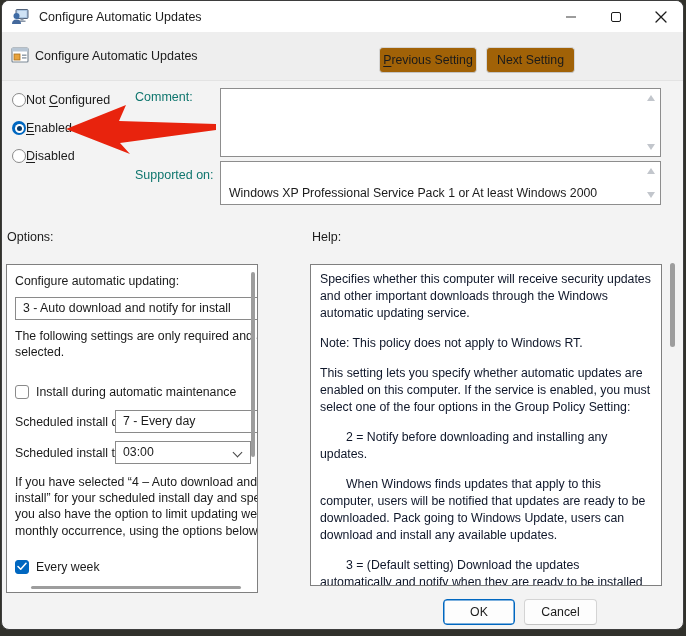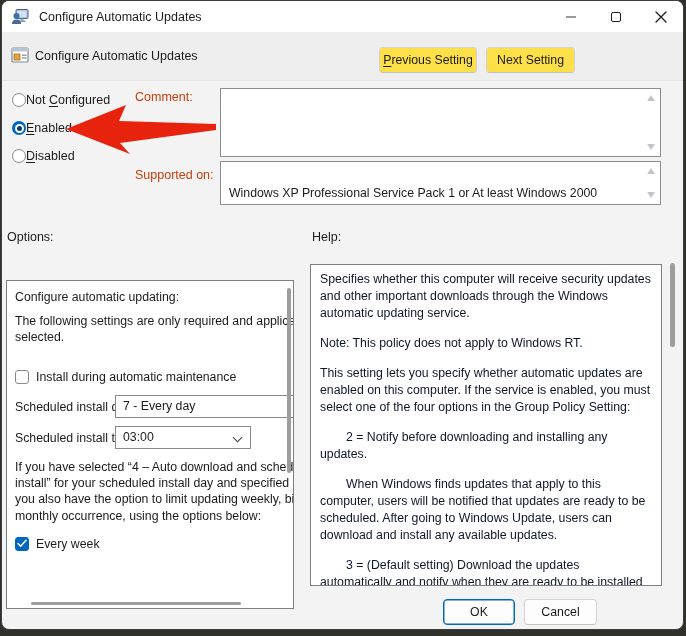--- a/index.html
+++ b/index.html
@@ -17,52 +17,52 @@
   .win-controls { margin-left:auto; display:flex; height:100%; }
   .win-btn { width:45px; height:100%; display:flex; align-items:center; justify-content:center; }
   .min-glyph { width:10px; height:2px; background:#9c9c9c; }
   .max-glyph { width:10px; height:10px; border:1.4px solid #1b1b1b; border-radius:2px; }
 
   
   .headerband { position:absolute; left:0; top:31px; width:100%; height:49px; background:#eeeeee;
                 border-bottom:1px solid #e3e3e3; }
   .header-icon { position:absolute; left:8px; top:13px; width:20px; height:20px; }
   .header-title { position:absolute; left:33px; top:17px; font-size:12.5px; color:#1b1b1b; }
-  .hbtn { position:absolute; top:15px; height:26px; background:#fde047; border:1px solid #d4d4d4;
+  .hbtn { position:absolute; top:15px; height:26px; background:#a16207; border:1px solid #d4d4d4;
           border-bottom-color:#c3c3c3; border-radius:4px; font-size:12.3px; color:#1b1b1b;
           display:flex; align-items:center; justify-content:center; }
   .hbtn-prev { left:377px; width:98px; }
   .hbtn-next { left:484px; width:89px; }
   .ul { text-decoration:underline; text-underline-offset:2px; }
 
   
   .radio-row { position:absolute; left:10px; display:flex; align-items:center; gap:0; height:16px; }
   .radio { width:14px; height:14px; border-radius:50%; background:#ffffff; border:1px solid #8a8a8a; flex:0 0 auto; position:relative; }
   .radio.sel { border:none; background:#0067c0; }
   .radio.sel::before { content:""; position:absolute; left:2.5px; top:2.5px; width:9px; height:9px; border-radius:50%; background:#ffffff; }
   .radio.sel::after { content:""; position:absolute; left:4.5px; top:4.5px; width:5px; height:5px; border-radius:50%; background:#0b3a67; }
   .radio-label { font-size:12.5px; color:#1b1b1b; }
 
   
   .arrow-svg { position:absolute; left:58px; top:98px; }
 
   
-  .field-label { position:absolute; font-size:12.5px; color:#c2410c; }
+  .field-label { position:absolute; font-size:12.5px; color:#0f766e; }
   .textbox { position:absolute; background:#ffffff; border:1px solid #8d8d8d; font-size:12.3px; color:#1b1b1b; }
   .comment-box { left:218px; top:87px; width:441px; height:69px; }
   .supported-box { left:218px; top:160px; width:441px; height:44px; padding:4px 22px 4px 8px;
                    line-height:1.5; white-space:pre-line; overflow:hidden; }
   .scroll-arrow { position:absolute; right:5px; width:0; height:0; border-left:4px solid transparent; border-right:4px solid transparent; }
   .scroll-up   { top:6px;  border-bottom:6px solid #c2c6cc; }
   .scroll-down { bottom:6px; border-top:6px solid #c2c6cc; }
 
   
   .panel-label { position:absolute; font-size:12.5px; color:#1b1b1b; }
   .panel { position:absolute; background:#ffffff; border:1px solid #7f7f7f; overflow:hidden; }
-  .options-panel { left:4px; top:279px; width:288px; height:329px; }
+  .options-panel { left:4px; top:263px; width:252px; height:329px; }
   .help-panel { left:308px; top:263px; width:352px; height:322px; }
 
   .options-inner { position:absolute; left:8px; top:8px; width:348px; font-size:12.3px; color:#1b1b1b; line-height:1.32; }
   .opt-text { width:348px; }
   .combo { background:#ffffff; border:1px solid #8a8a8a; height:23px; line-height:21px; padding-left:7px;
            font-size:12.3px; color:#1b1b1b; position:relative; }
   .combo-main { margin-top:8px; width:348px; }
   .row-check { margin-top:23px; display:flex; align-items:center; gap:7px; }
   .checkbox { width:14px; height:14px; border:1px solid #8a8a8a; border-radius:3px; background:#ffffff; flex:0 0 auto;
               display:flex; align-items:center; justify-content:center; }
@@ -168,57 +168,58 @@
     <span class="scroll-arrow scroll-up"></span>
     <span class="scroll-arrow scroll-down"></span>
   </div>
 
   <span class="panel-label" style="left:5px; top:229px">Options:</span>
   <span class="panel-label" style="left:310px; top:229px">Help:</span>
 
   <div class="panel options-panel">
     <div class="options-inner">
       <div class="opt-text">Configure automatic updating:</div>
+      <div class="combo combo-main">3 - Auto download and notify for install</div>
       <div class="opt-text" style="margin-top:8px">The following settings are only required and applicable if 4 is selected.</div>
       <div class="row-check">
         <span class="checkbox"></span>
         <span>Install during automatic maintenance</span>
       </div>
       <div class="sched-row">
         <span class="sched-label">Scheduled install day:</span>
         <div class="combo combo-day">7 - Every day</div>
       </div>
       <div class="sched-row" style="margin-top:7px">
         <span class="sched-label">Scheduled install time:</span>
         <div class="combo combo-time">
           <span>03:00</span>
           <span class="chevron"></span>
         </div>
       </div>
       <div class="opt-text note2">If you have selected “4 – Auto download and schedule the install” for your scheduled install day and specified a schedule, you also have the option to limit updating weekly, bi-weekly or monthly occurrence, using the options below:</div>
-      <div class="row-check" style="margin-top:12px">
+      <div class="row-check" style="margin-top:20px">
         <span class="checkbox checked">
           <svg width="10" height="9" viewBox="0 0 10 9">
               <path d="M1 4.5 L3.7 7.2 L9 1.2" stroke="#ffffff" stroke-width="1.5" fill="none" stroke-linecap="round" stroke-linejoin="round"></path>
             </svg>
         </span>
         <span>Every week</span>
       </div>
     </div>
     <div class="vscroll-opt"></div>
     <div class="hscroll-opt"></div>
   </div>
 
   <div class="panel help-panel">
     <div class="help-inner">
       <p>Specifies whether this computer will receive security updates and other important downloads through the Windows automatic updating service.</p>
       <p>Note: This policy does not apply to Windows RT.</p>
       <p>This setting lets you specify whether automatic updates are enabled on this computer. If the service is enabled, you must select one of the four options in the Group Policy Setting:</p>
       <p class="indent">2 = Notify before downloading and installing any updates.</p>
-      <p class="indent">When Windows finds updates that apply to this computer, users will be notified that updates are ready to be scheduled. After going to Windows Update, users can download and install any available updates.</p>
+      <p class="indent">When Windows finds updates that apply to this computer, users will be notified that updates are ready to be downloaded. Pack going to Windows Update, users can download and install any available updates.</p>
       <p class="indent">3 = (Default setting) Download the updates automatically and notify when they are ready to be installed</p>
 
     </div>
   </div>
   <div class="vscroll-help"></div>
 
   <div class="fbtn btn-ok">OK</div>
   <div class="fbtn btn-cancel">Cancel</div>
 
 </div>

